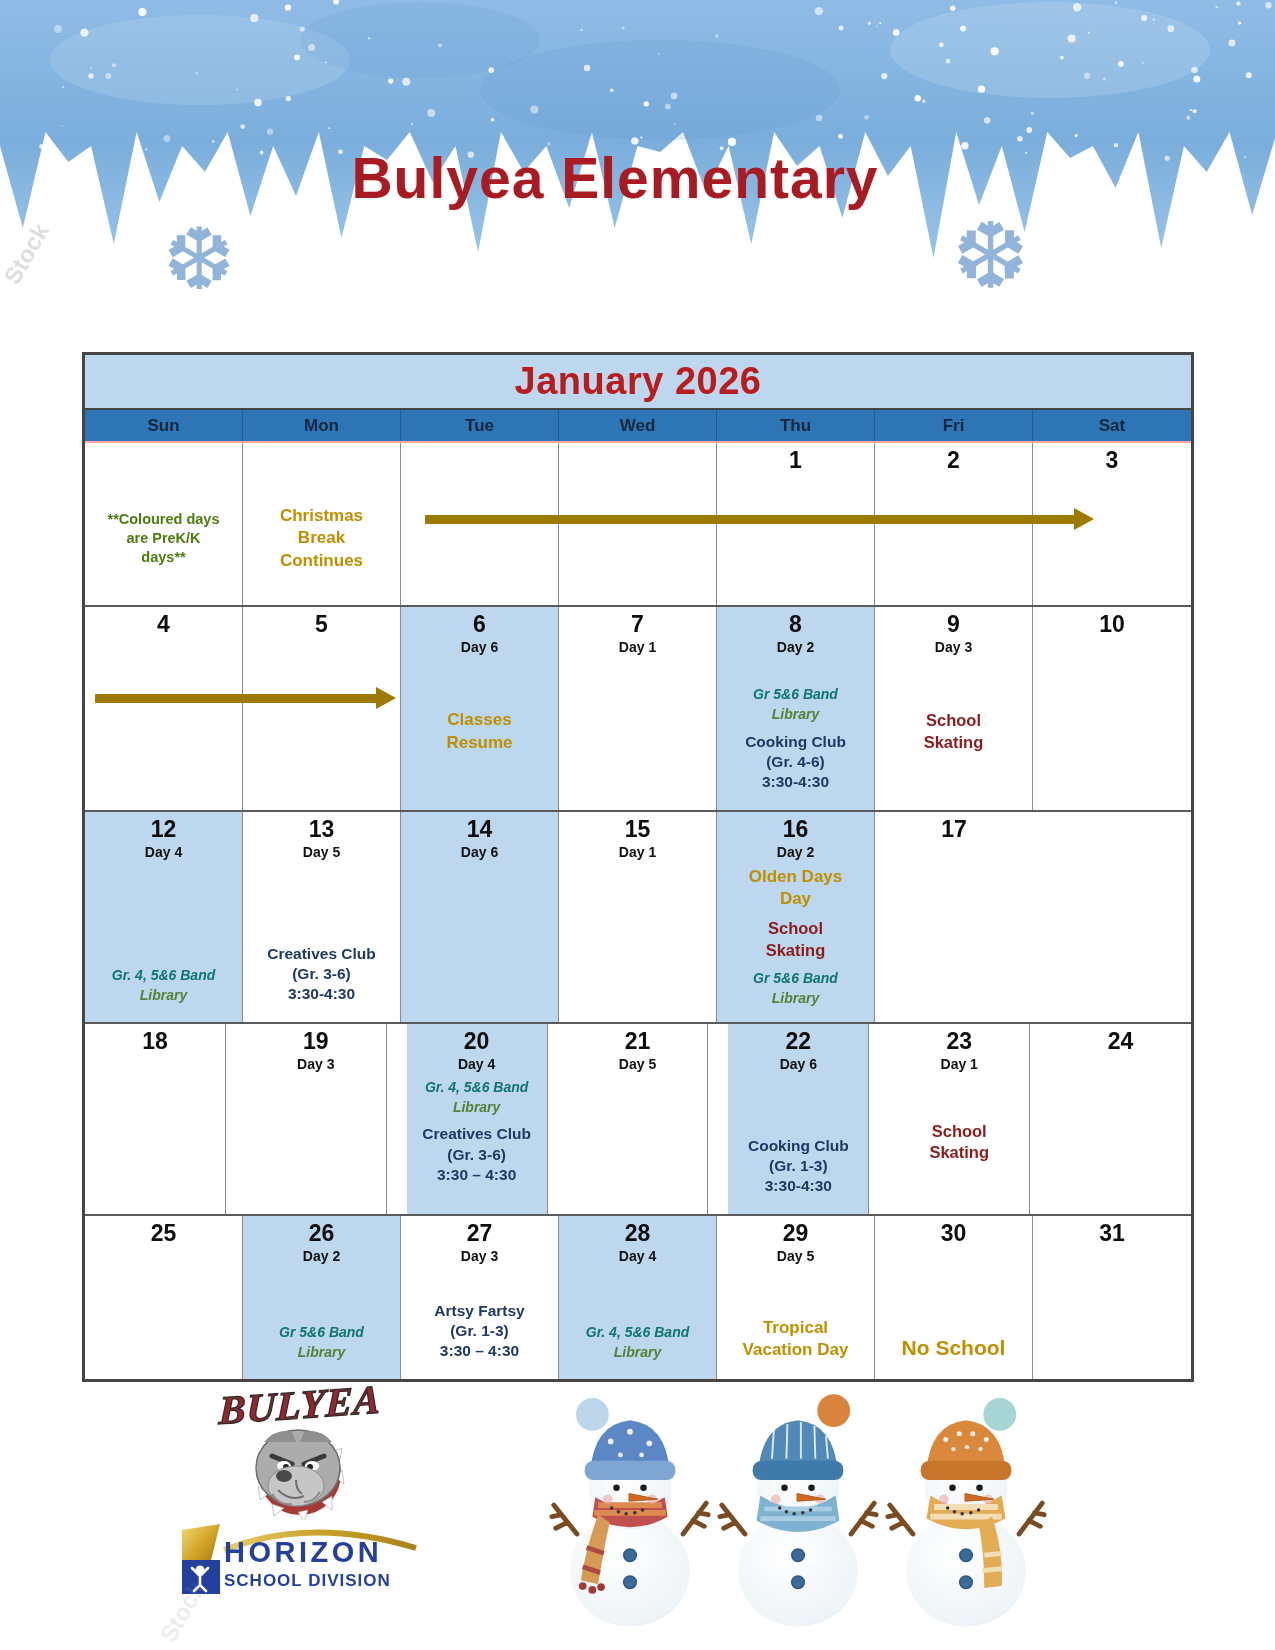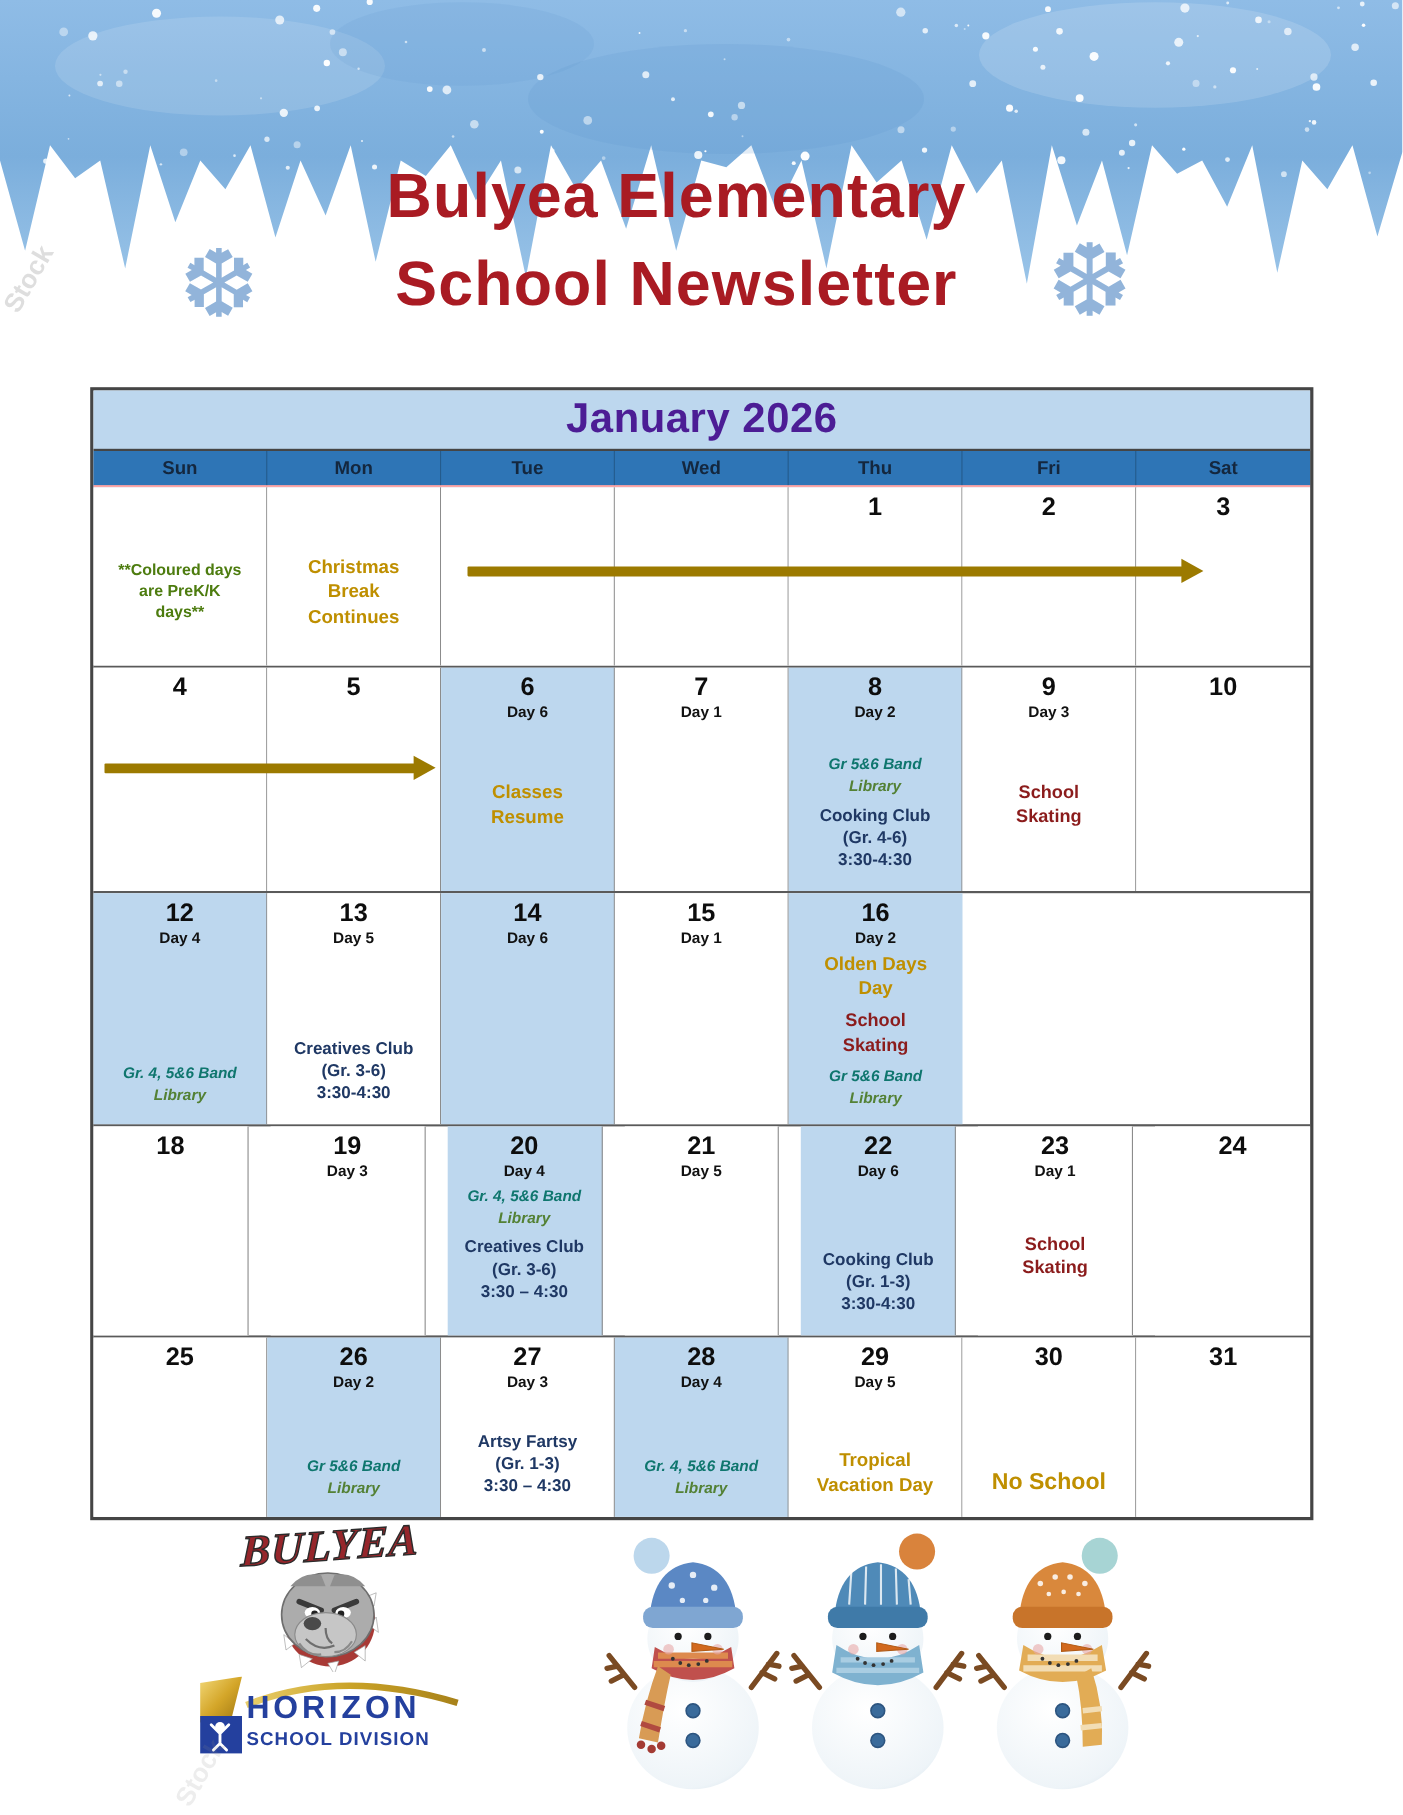--- a/index.html
+++ b/index.html
@@ -21,21 +21,21 @@
   .wm1{left:-6px;top:240px;}
   .wm2{left:150px;top:1598px;opacity:.15;}
   
   .calendar{
     position:absolute;left:82px;top:352px;width:1112px;box-sizing:border-box;
     border:3px solid #454545;background:#fff;
   }
   .month-bar{
     height:53px;background:#BDD7EE;border-bottom:2px solid #454545;
     display:flex;align-items:center;justify-content:center;
-    font-size:38px;font-weight:bold;color:#4c1d95;letter-spacing:0.5px;
+    font-size:38px;font-weight:bold;color:#b91c1c;letter-spacing:0.5px;
   }
   .weekday-row{display:grid;grid-template-columns:repeat(7,1fr);background:#2E75B6;border-bottom:2px solid #fca5a5;}
   .wd{
     height:31px;display:flex;align-items:center;justify-content:center;
     font-size:17px;font-weight:bold;color:#14273E;border-right:1.5px solid #245B8C;
     box-sizing:border-box;
   }
   .wd:last-child{border-right:none;}
   .week{display:grid;grid-template-columns:repeat(7,1fr);border-top:2px solid #5a5a5a;}
   .week:first-child{border-top:none;}
@@ -197,21 +197,20 @@
         <circle cx="470.8" cy="154.6" r="3.2" fill="#ffffff" opacity="0.68"></circle>
         <circle cx="311.7" cy="47.5" r="3.6" fill="#ffffff" opacity="0.53"></circle>
         <circle cx="336.1" cy="1.8" r="2.8" fill="#ffffff" opacity="0.94"></circle>
         <circle cx="390.7" cy="81.0" r="2.6" fill="#ffffff" opacity="0.92"></circle>
         <circle cx="923.8" cy="101.2" r="1.6" fill="#ffffff" opacity="0.77"></circle>
         <circle cx="1239.6" cy="23.0" r="1.6" fill="#ffffff" opacity="0.96"></circle>
       </g>
   </svg>
   <div class="newsletter-title">
     <div>Bulyea Elementary</div>
-    <div>School Newsletter</div>
   </div>
   <span class="snowflake flake-left">❆</span>
   <span class="snowflake flake-right">❆</span>
   <span class="wm wm1">Stock</span>
 </div>
 
 <div class="calendar">
   <div class="month-bar">January 2026</div>
   <div class="weekday-row">
       <div class="wd">Sun</div>
@@ -328,20 +327,23 @@
           <div class="daynum">16</div>
           <div class="daylabel">Day 2</div>
           <div class="events top">
             <div class="ev ev-gold">Olden Days
 Day</div>
             <div class="ev ev-darkred">School
 Skating</div>
             <div class="ev ev-band">Gr 5&amp;6 Band</div>
             <div class="ev ev-library">Library</div>
           </div>
+        </div>
+        <div class="cell">
+          <div class="daynum">17</div>
         </div>
       </div>
       <div class="week" style="height: 190px; gap: 20px;">
         <div class="cell">
           <div class="daynum">18</div>
         </div>
         <div class="cell">
           <div class="daynum">19</div>
           <div class="daylabel">Day 3</div>
         </div>

